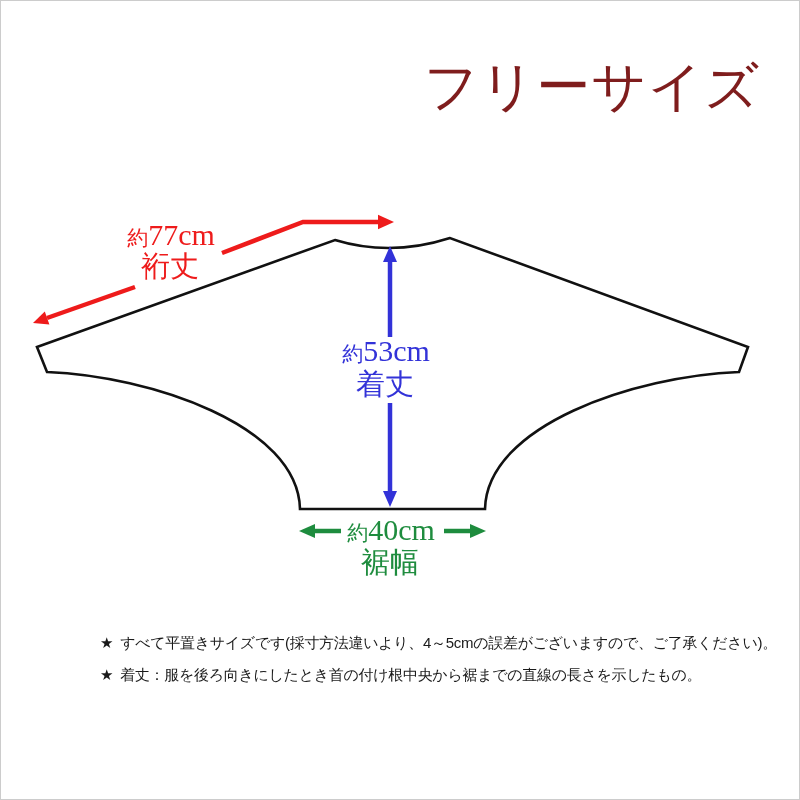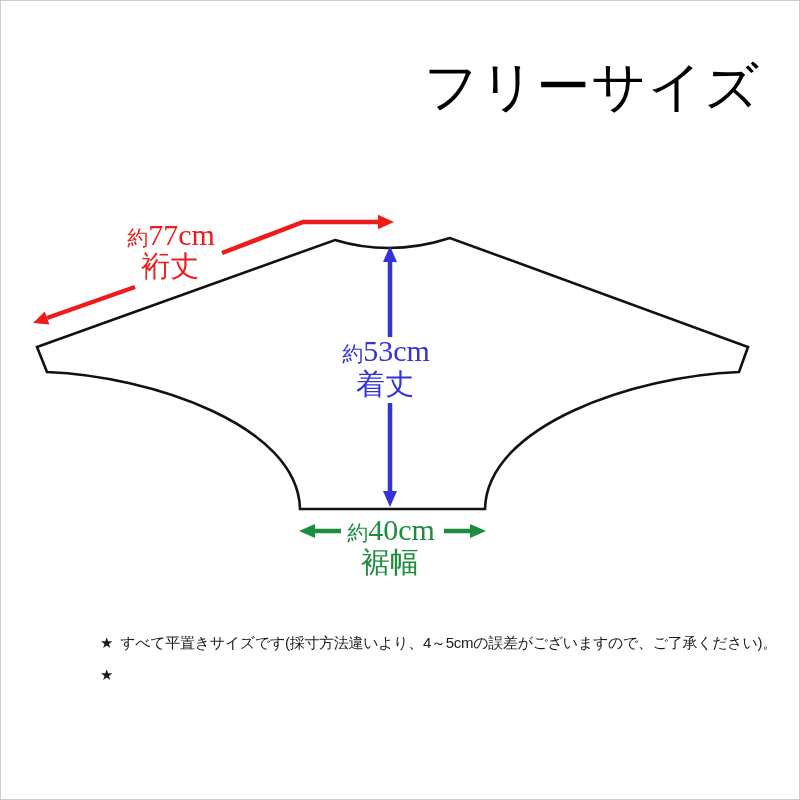--- a/index.html
+++ b/index.html
@@ -7,21 +7,21 @@
     width:800px;height:800px;position:relative;background:#ffffff;
     font-family:"Liberation Serif","DejaVu Serif",serif;
     overflow:hidden;
   }
   .frame{
     position:absolute;inset:0;border:1px solid #cccccc;pointer-events:none;
   }
   .title{
     position:absolute;top:58px;left:420px;width:344px;
     font-size:54px;line-height:1.1;letter-spacing:1px;text-align:center;
-    color:#000000;font-family:"Liberation Serif","DejaVu Serif",serif;
+    color:#7f1d1d;font-family:"Liberation Serif","DejaVu Serif",serif;
     white-space:nowrap;
   }
   .diagram{position:absolute;top:0;left:0;}
   .outline{
     fill:#ffffff;stroke:var(--c-outline,#111111);stroke-width:2.6;
     stroke-linejoin:miter;
   }
   .shaft{stroke-width:4.5;fill:none;stroke-linecap:butt;stroke-linejoin:miter;}
   .red-line{stroke:var(--c-sleeve_arrow,#ee1b1b);}
   .red-fill{fill:var(--c-sleeve_arrow,#ee1b1b);}
@@ -99,14 +99,15 @@
   <text class="m-kanji green-text" x="390" y="572" text-anchor="middle">裾幅</text>
 </svg>
 
 <div class="notes">
   <div class="note-line">
     <span class="note-bullet">★</span>
     <span>すべて平置きサイズです(採寸方法違いより、4～5cmの誤差がございますので、ご了承ください)。</span>
   </div>
   <div class="note-line">
     <span class="note-bullet">★</span>
+    <span>着丈：服を後ろ向きにしたとき首の付け根中央から裾までの直線の長さを示したもの。</span>
   </div>
 </div>
 
 </body></html>

